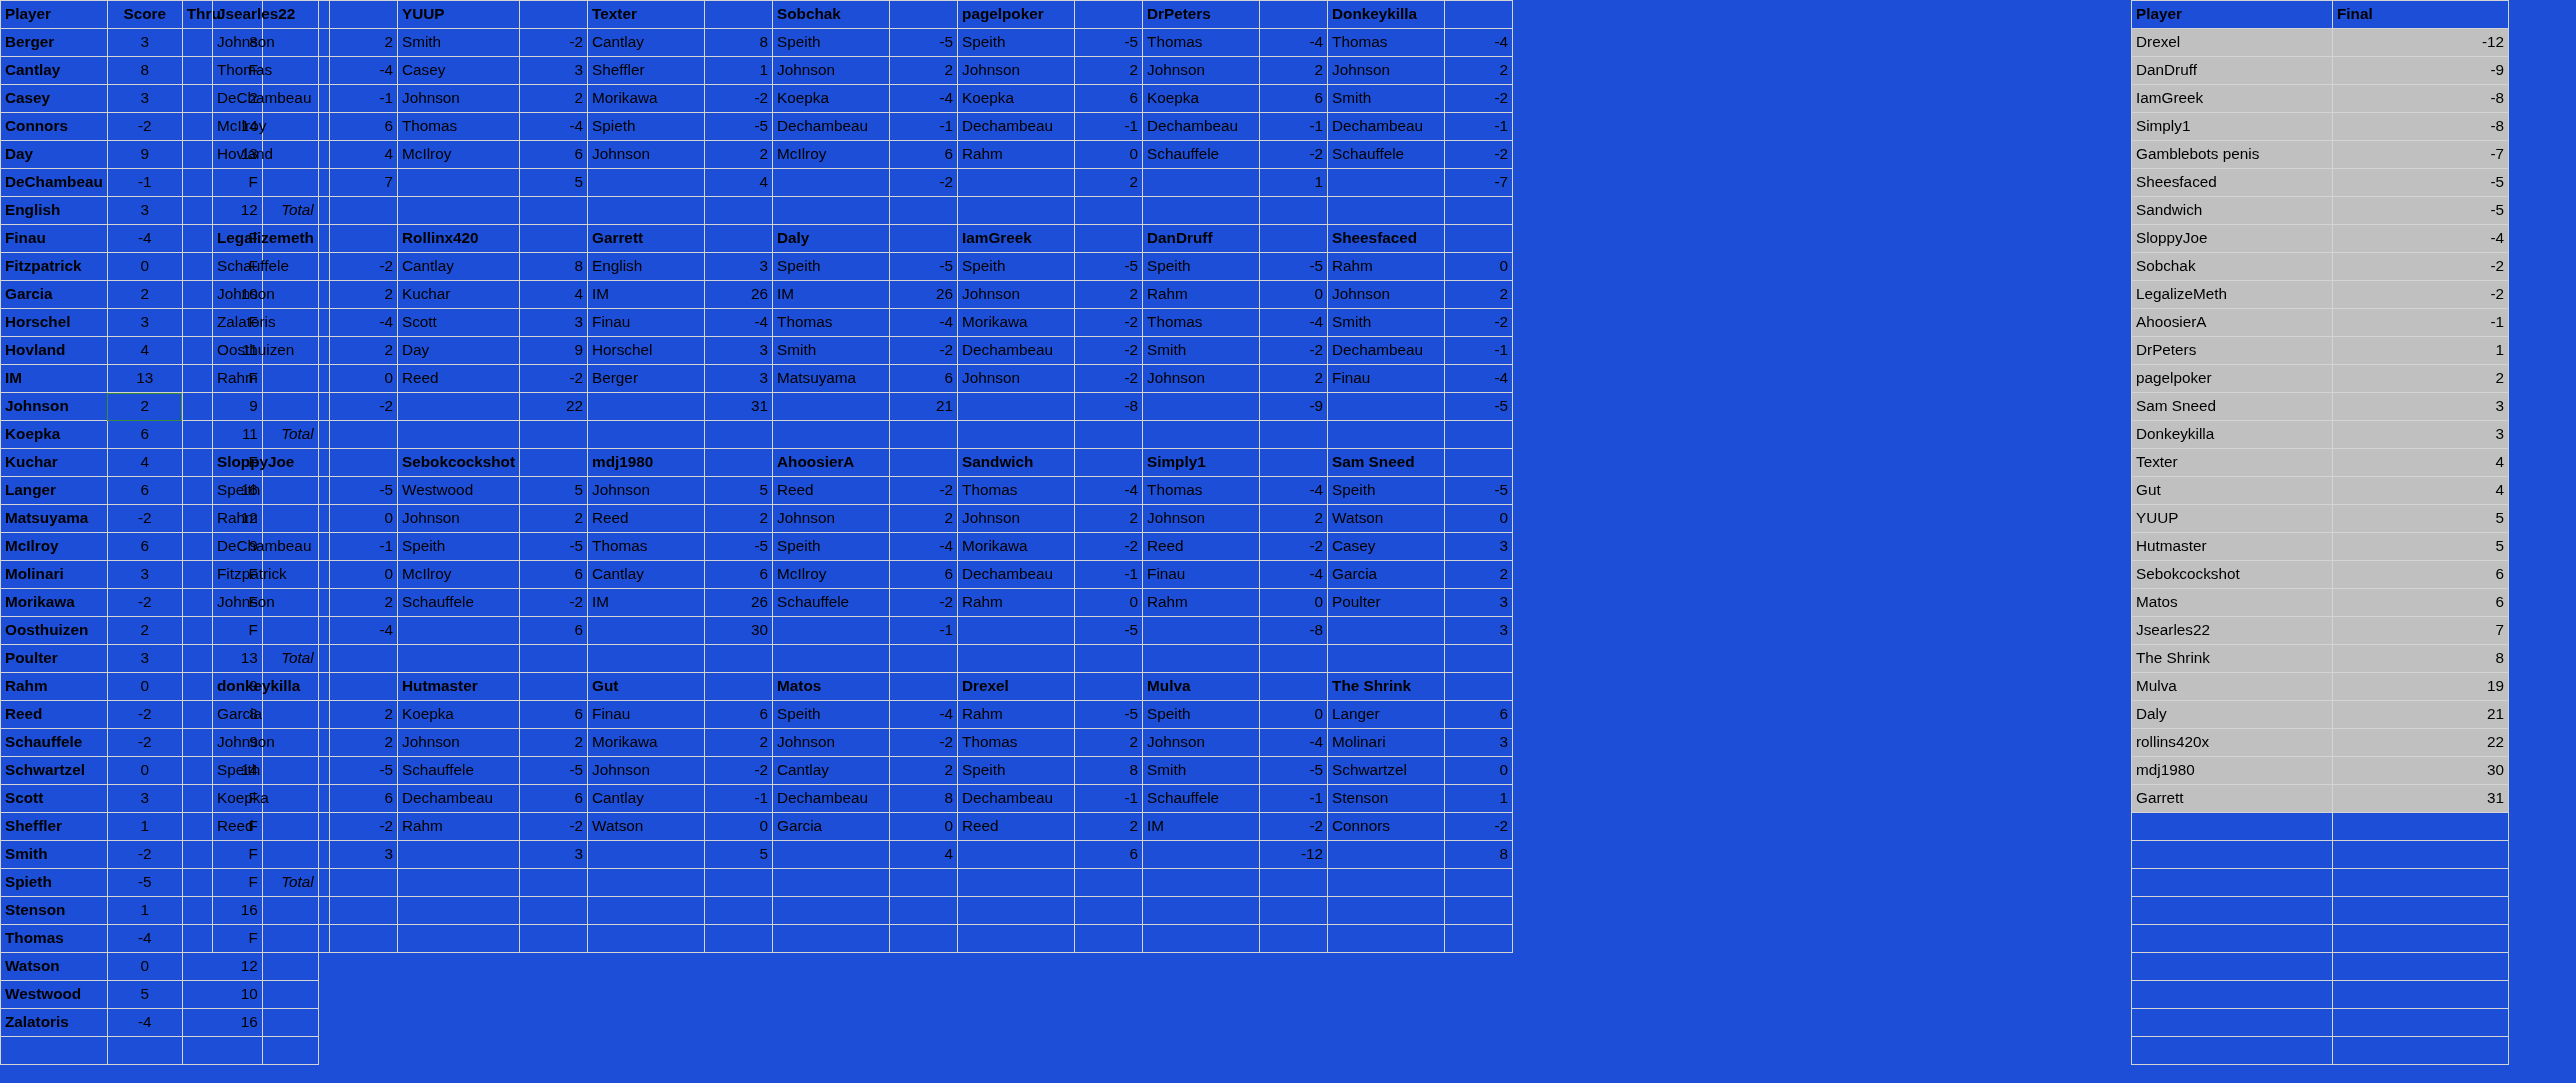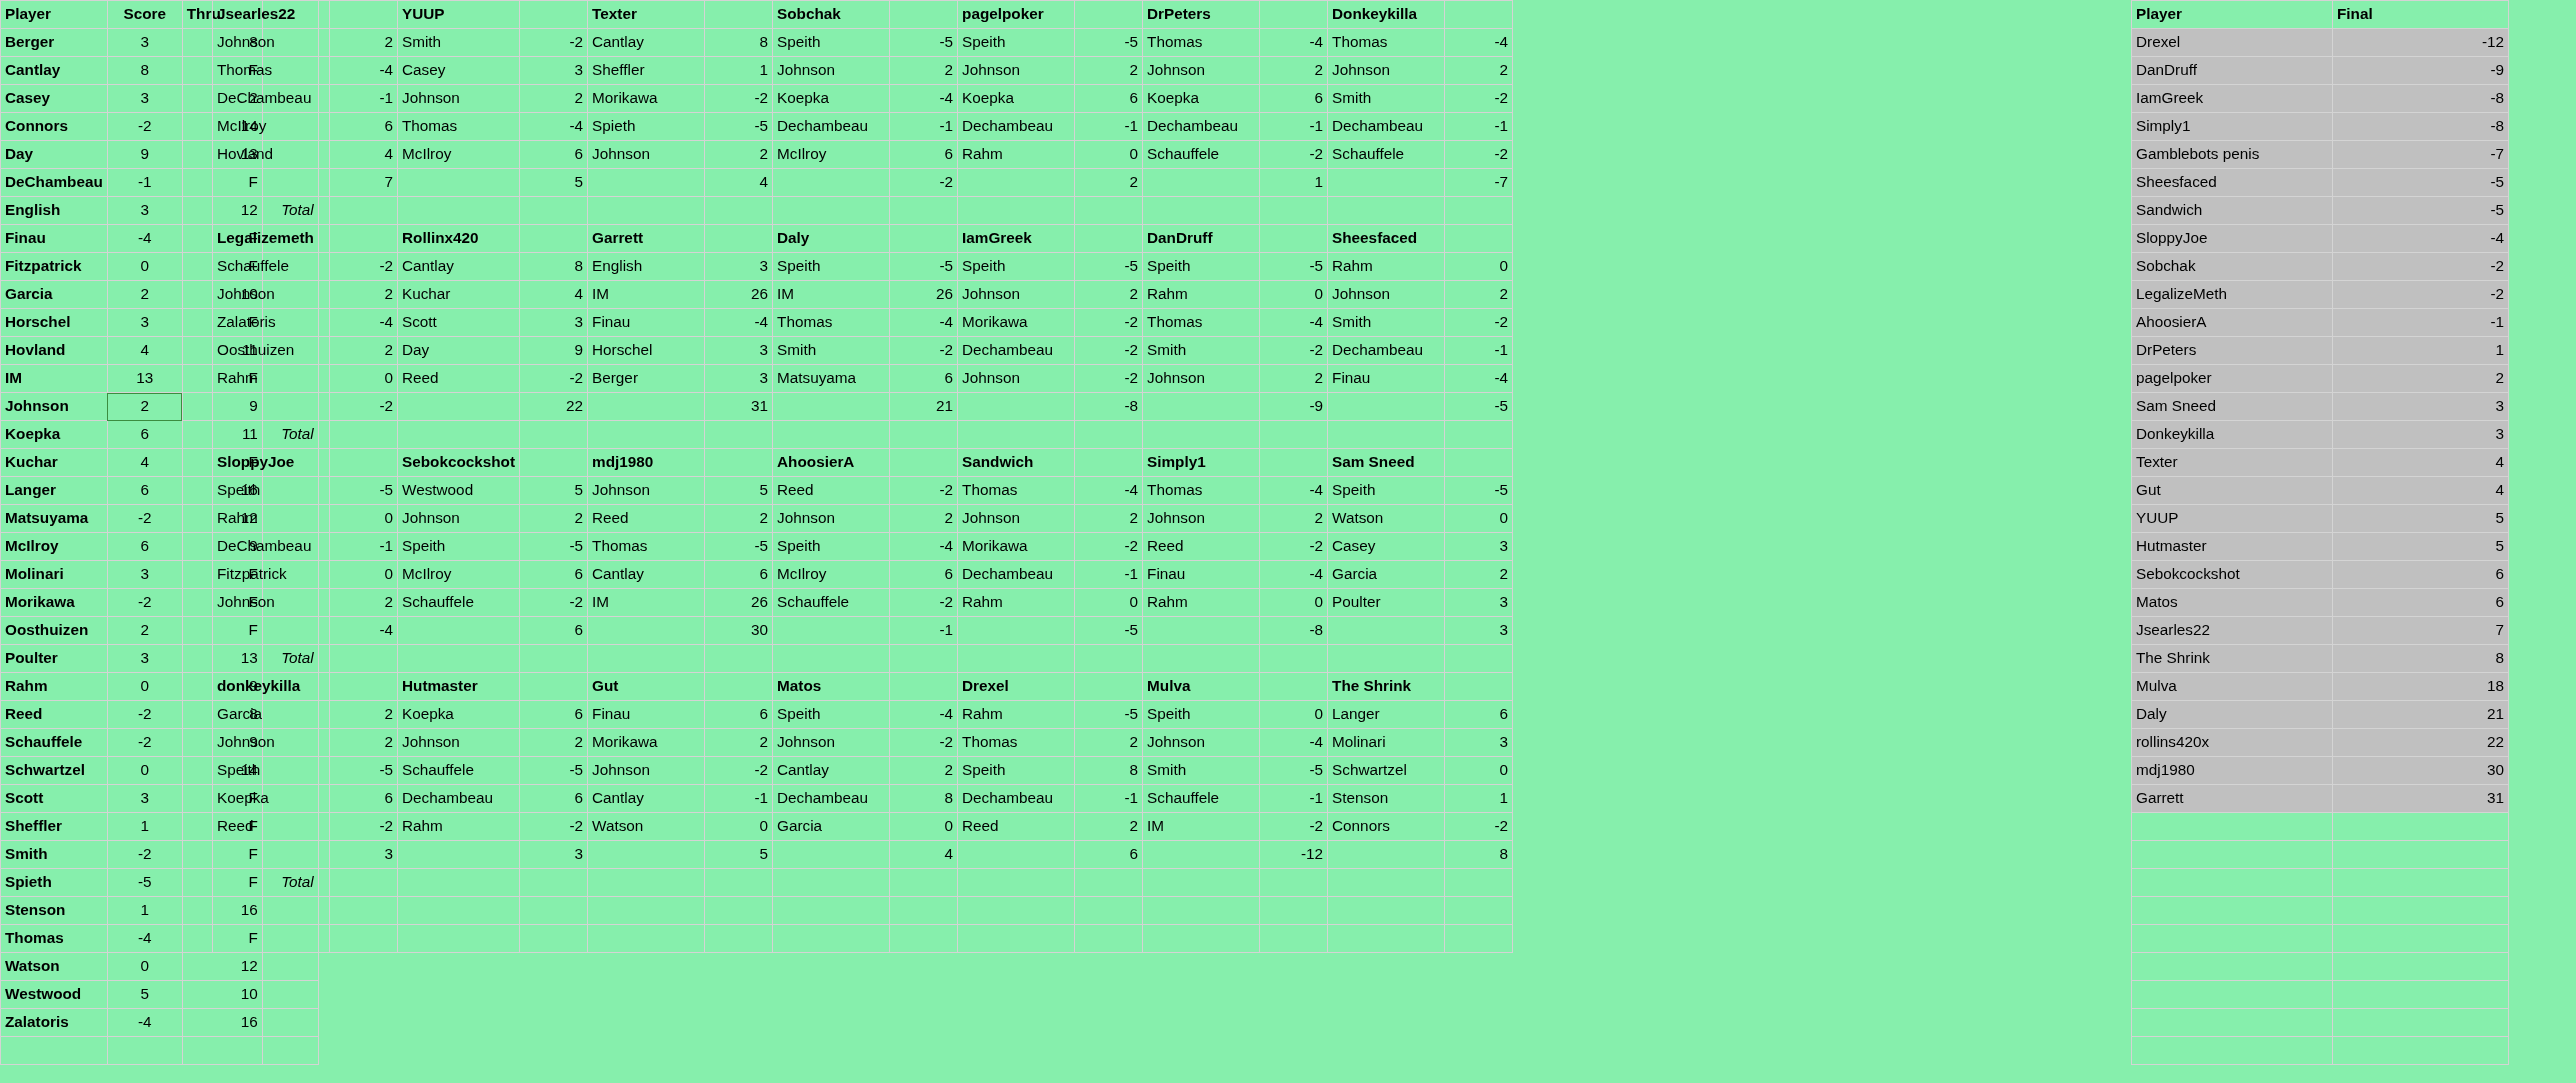--- a/index.html
+++ b/index.html
@@ -1,17 +1,17 @@
 <!DOCTYPE html>
 <html style="font-size:13px"><head>
 <meta charset="utf-8">
 <style>
   html,body{margin:0;padding:0;background:#ffffff;}
   body{font-family:"Liberation Sans",sans-serif;font-size:15.3px;color:#000;}
-  #sheet{position:relative;width:2576px;height:1083px;overflow:hidden;background:#86efac;}
+  #sheet{position:relative;width:2576px;height:1083px;overflow:hidden;background:#1d4ed8;}
   table{border-collapse:collapse;table-layout:fixed;}
   td{border:0.8px solid #d4d4d4;height:28px;padding:0 4px;white-space:nowrap;overflow:hidden;
      font-size:15.3px;line-height:26.5px;vertical-align:middle;box-sizing:border-box;}
   .hdr{font-weight:bold;}
   .num{text-align:right;}
   .txt{text-align:left;}
   .ital{font-style:italic;text-align:right;}
   .team{font-weight:bold;text-align:left;}
   .sel{outline:1.6px solid #3c8c40;outline-offset:-1.6px;}
   .shade{background:#c0c0c0;}
@@ -910,21 +910,21 @@
         <tr>
           <td class="fp txt shade">Jsearles22</td>
           <td class="ff num shade">7</td>
         </tr>
         <tr>
           <td class="fp txt shade">The Shrink</td>
           <td class="ff num shade">8</td>
         </tr>
         <tr>
           <td class="fp txt shade">Mulva</td>
-          <td class="ff num shade">18</td>
+          <td class="ff num shade">19</td>
         </tr>
         <tr>
           <td class="fp txt shade">Daly</td>
           <td class="ff num shade">21</td>
         </tr>
         <tr>
           <td class="fp txt shade">rollins420x</td>
           <td class="ff num shade">22</td>
         </tr>
         <tr>

